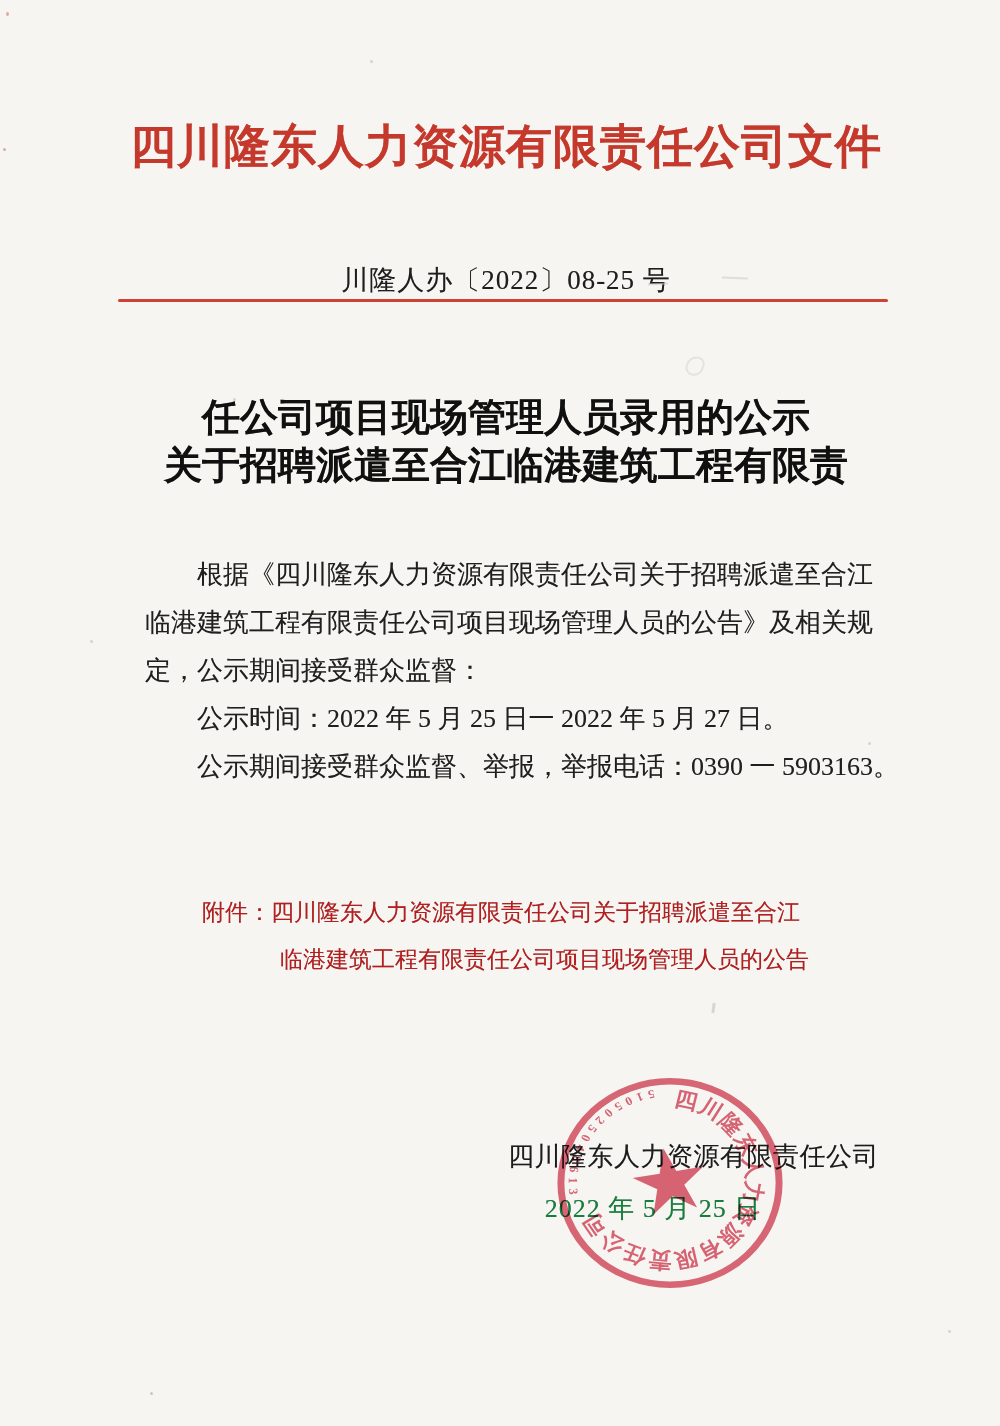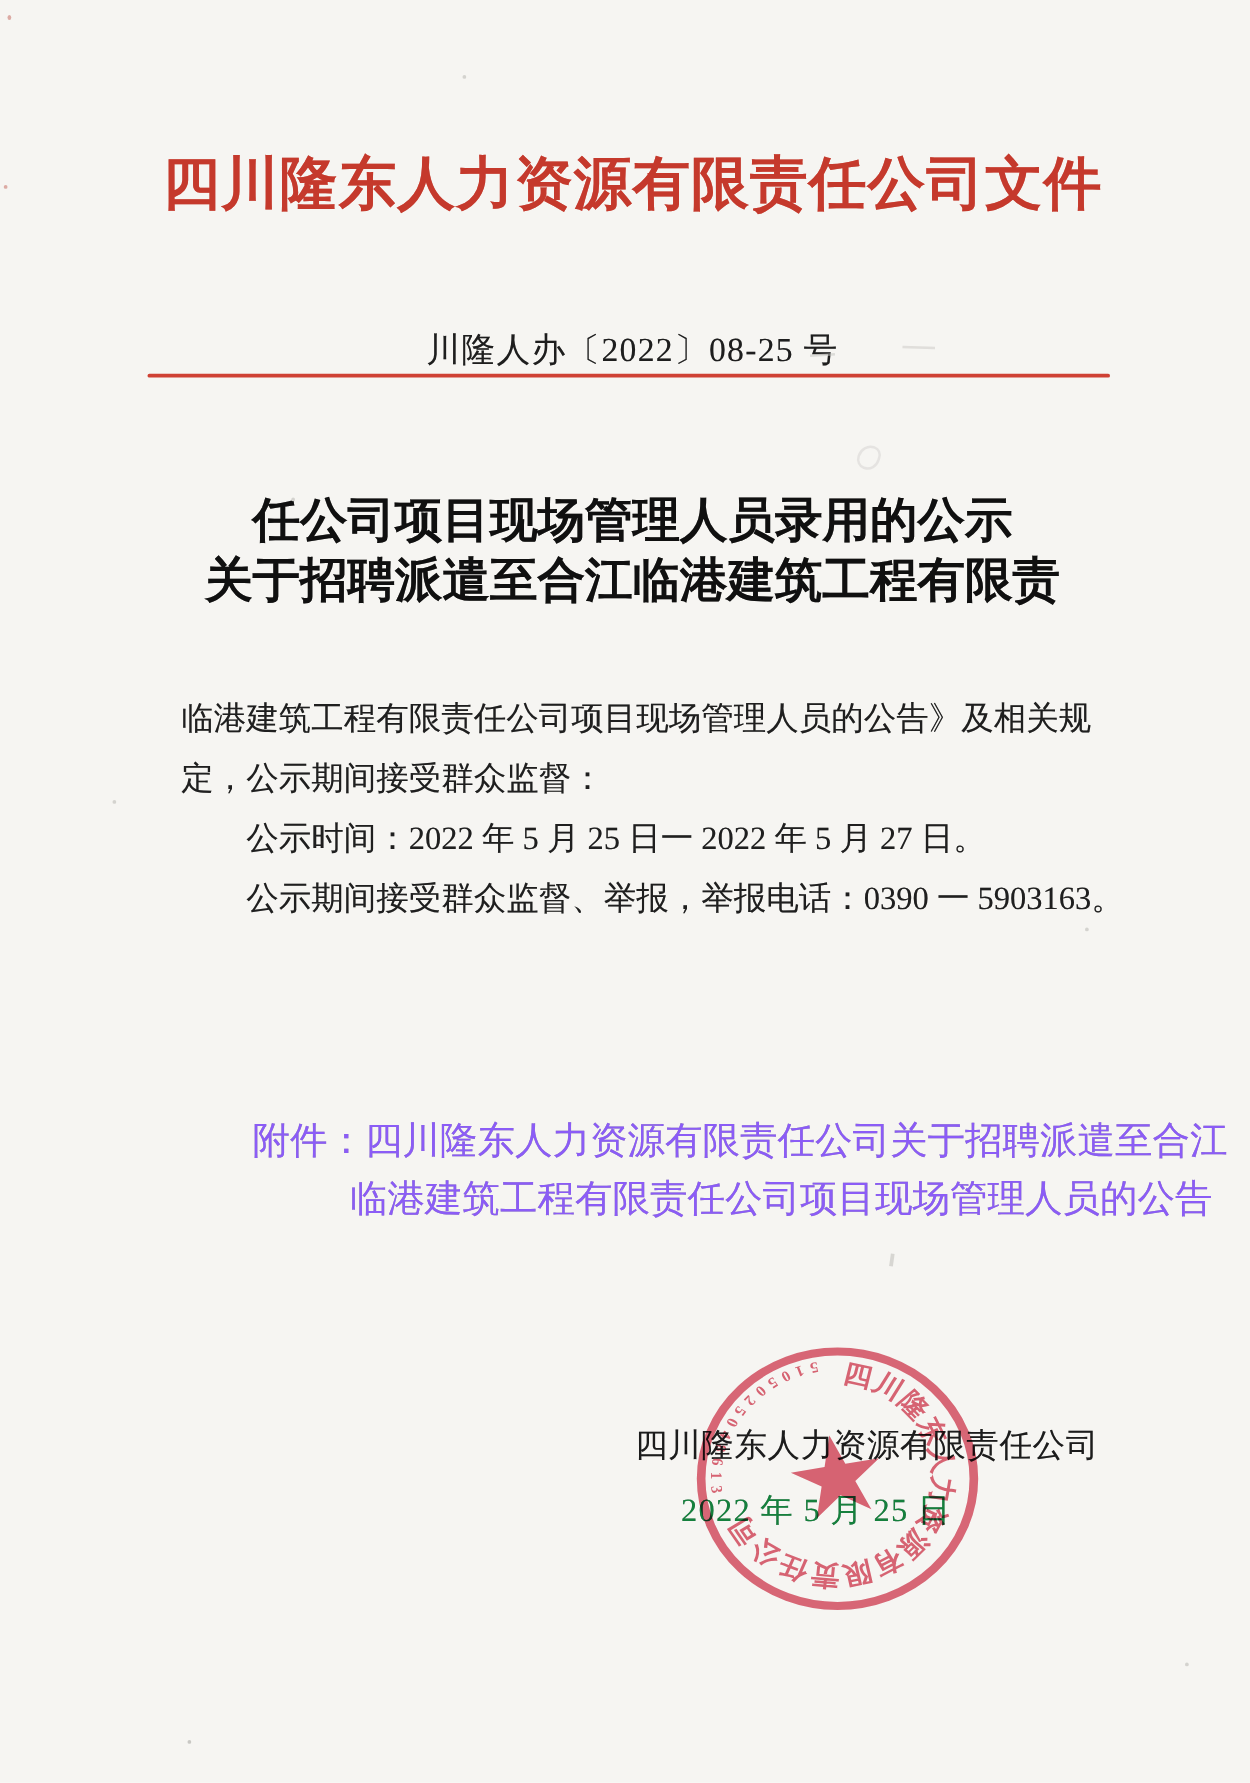--- a/index.html
+++ b/index.html
@@ -28,21 +28,21 @@
     text-shadow:0 0 .5px rgba(0,0,0,.5);
   }
   .body-block{
     position:absolute;top:551px;left:145px;width:745px;
     font-size:26px;line-height:48px;color:#1f1f1f;white-space:nowrap;
     text-shadow:0 0 .4px rgba(0,0,0,.35);
   }
   .ind{padding-left:52px;}
   .attachment{
     position:absolute;top:889px;left:202px;
-    font-size:30px;line-height:47px;color:#8b5cf6;white-space:nowrap;
+    font-size:23px;line-height:47px;color:#b91c1c;white-space:nowrap;
     text-shadow:0 0 .4px rgba(0,0,0,.35);
   }
   .att-cont{padding-left:78px;}
   .sign-company{
     position:absolute;top:1139px;left:0;right:133px;
     text-align:right;font-size:26px;color:#1c1c1c;letter-spacing:.5px;white-space:nowrap;
     text-shadow:0 0 .4px rgba(0,0,0,.35);
   }
   .sign-date{
     position:absolute;top:1191px;left:453px;width:400px;
@@ -80,20 +80,21 @@
   <div class="org-title">四川隆东人力资源有限责任公司文件</div>
   <div class="doc-number">川隆人办〔2022〕08-25 号</div>
   <div class="red-rule"></div>
 
   <div class="doc-title">
     <div>任公司项目现场管理人员录用的公示</div>
     <div>关于招聘派遣至合江临港建筑工程有限责</div>
   </div>
 
   <div class="body-block">
+    <div class="ind">根据《四川隆东人力资源有限责任公司关于招聘派遣至合江</div>
     <div>临港建筑工程有限责任公司项目现场管理人员的公告》及相关规</div>
     <div>定，公示期间接受群众监督：</div>
     <div class="ind">公示时间：2022 年 5 月 25 日一 2022 年 5 月 27 日。</div>
     <div class="ind">公示期间接受群众监督、举报，举报电话：0390 一 5903163。</div>
   </div>
 
   <div class="attachment">
     <div>附件：四川隆东人力资源有限责任公司关于招聘派遣至合江</div>
     <div class="att-cont">临港建筑工程有限责任公司项目现场管理人员的公告</div>
   </div>

